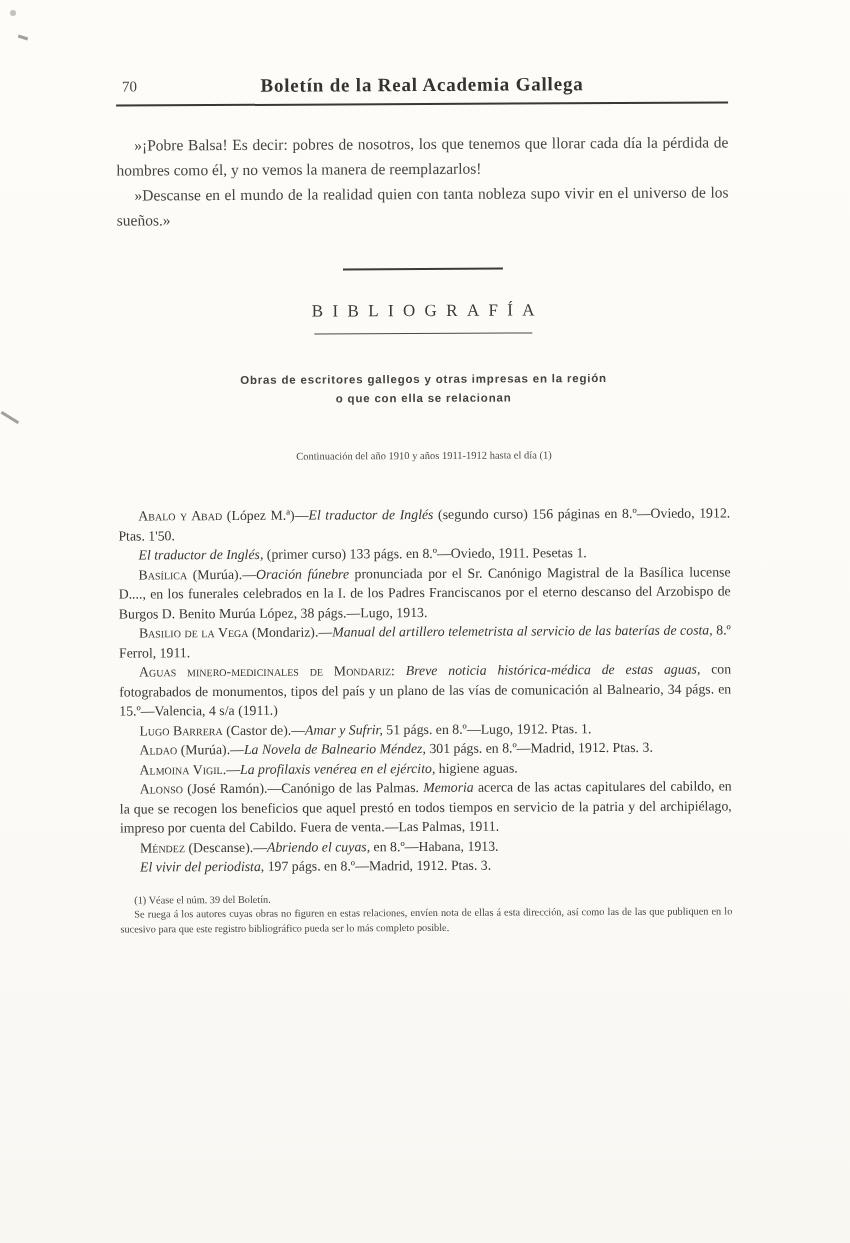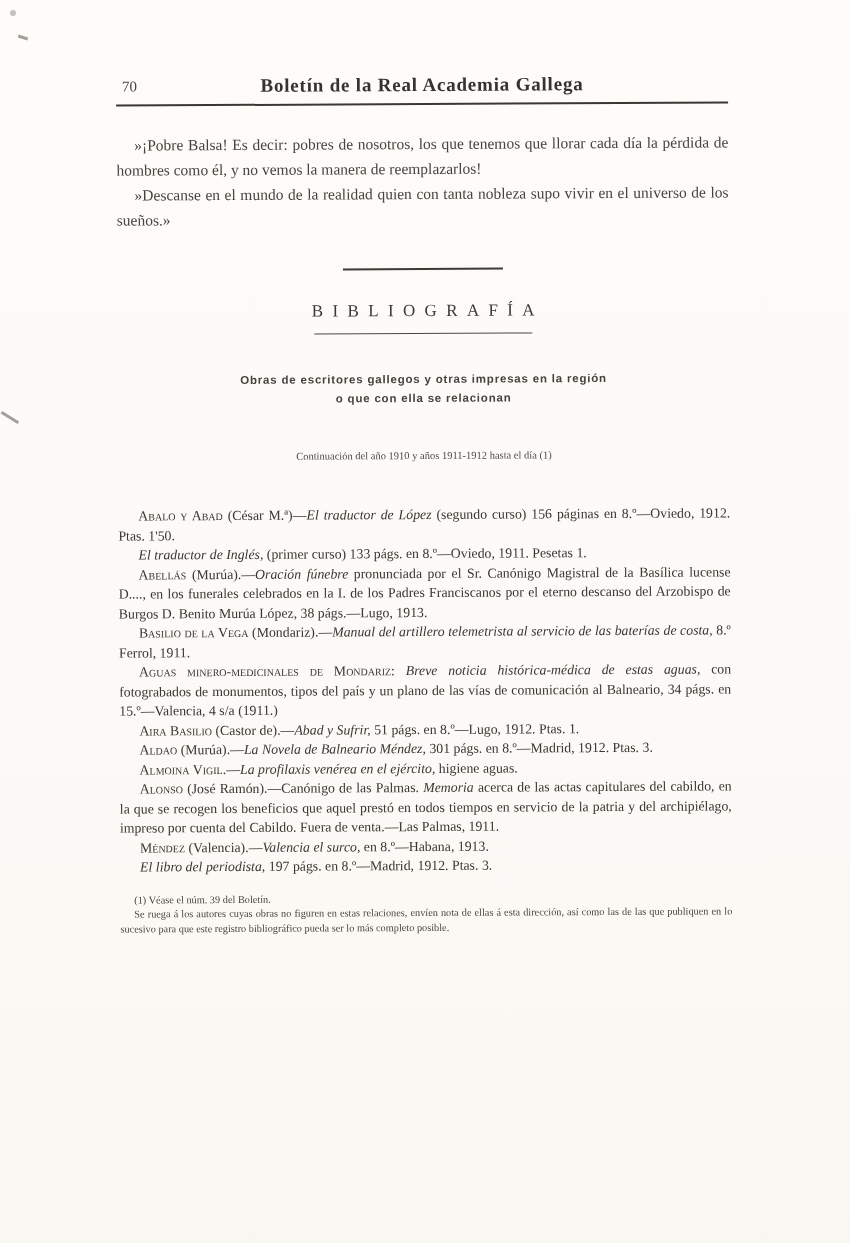--- a/index.html
+++ b/index.html
@@ -94,31 +94,31 @@
     <div class="title-rule"></div>
 
     <div class="subtitle">
       <div>Obras de escritores gallegos y otras impresas en la región</div>
       <div>o que con ella se relacionan</div>
     </div>
 
     <p class="continuation">Continuación del año 1910 y años 1911-1912 hasta el día (1)</p>
 
     <section class="entries">
-        <p class="entry"><span class="sc">Abalo y Abad</span><span class="rm"> (César M.ª)—</span><span class="it">El traductor de López</span><span class="rm"> (segundo curso) 156 páginas en 8.º—Oviedo, 1912. Ptas. 1'50.</span></p>
+        <p class="entry"><span class="sc">Abalo y Abad</span><span class="rm"> (López M.ª)—</span><span class="it">El traductor de Inglés</span><span class="rm"> (segundo curso) 156 páginas en 8.º—Oviedo, 1912. Ptas. 1'50.</span></p>
         <p class="entry"><span class="it">El traductor de Inglés,</span><span class="rm"> (primer curso) 133 págs. en 8.º—Oviedo, 1911. Pesetas 1.</span></p>
-        <p class="entry"><span class="sc">Abellás</span><span class="rm"> (Murúa).—</span><span class="it">Oración fúnebre</span><span class="rm"> pronunciada por el Sr. Canónigo Magistral de la Basílica lucense D...., en los funerales celebrados en la I. de los Padres Franciscanos por el eterno descanso del Arzobispo de Burgos D. Benito Murúa López, 38 págs.—Lugo, 1913.</span></p>
+        <p class="entry"><span class="sc">Basílica</span><span class="rm"> (Murúa).—</span><span class="it">Oración fúnebre</span><span class="rm"> pronunciada por el Sr. Canónigo Magistral de la Basílica lucense D...., en los funerales celebrados en la I. de los Padres Franciscanos por el eterno descanso del Arzobispo de Burgos D. Benito Murúa López, 38 págs.—Lugo, 1913.</span></p>
         <p class="entry"><span class="sc">Basilio de la Vega</span><span class="rm"> (Mondariz).—</span><span class="it">Manual del artillero telemetrista al servicio de las baterías de costa,</span><span class="rm"> 8.º Ferrol, 1911.</span></p>
         <p class="entry"><span class="sc">Aguas minero-medicinales de Mondariz:</span><span class="rm"> </span><span class="it">Breve noticia histórica-médica de estas aguas,</span><span class="rm"> con fotograbados de monumentos, tipos del país y un plano de las vías de comunicación al Balneario, 34 págs. en 15.º—Valencia, 4 s/a (1911.)</span></p>
-        <p class="entry"><span class="sc">Aira Basilio</span><span class="rm"> (Castor de).—</span><span class="it">Abad y Sufrir,</span><span class="rm"> 51 págs. en 8.º—Lugo, 1912. Ptas. 1.</span></p>
+        <p class="entry"><span class="sc">Lugo Barrera</span><span class="rm"> (Castor de).—</span><span class="it">Amar y Sufrir,</span><span class="rm"> 51 págs. en 8.º—Lugo, 1912. Ptas. 1.</span></p>
         <p class="entry"><span class="sc">Aldao</span><span class="rm"> (Murúa).—</span><span class="it">La Novela de Balneario Méndez,</span><span class="rm"> 301 págs. en 8.º—Madrid, 1912. Ptas. 3.</span></p>
         <p class="entry"><span class="sc">Almoina Vigil</span><span class="rm">.—</span><span class="it">La profilaxis venérea en el ejército,</span><span class="rm"> higiene aguas.</span></p>
         <p class="entry"><span class="sc">Alonso</span><span class="rm"> (José Ramón).—Canónigo de las Palmas. </span><span class="it">Memoria</span><span class="rm"> acerca de las actas capitulares del cabildo, en la que se recogen los beneficios que aquel prestó en todos tiempos en servicio de la patria y del archipiélago, impreso por cuenta del Cabildo. Fuera de venta.—Las Palmas, 1911.</span></p>
-        <p class="entry"><span class="sc">Méndez</span><span class="rm"> (Valencia).—</span><span class="it">Valencia el surco,</span><span class="rm"> en 8.º—Habana, 1913.</span></p>
-        <p class="entry"><span class="it">El libro del periodista,</span><span class="rm"> 197 págs. en 8.º—Madrid, 1912. Ptas. 3.</span></p>
+        <p class="entry"><span class="sc">Méndez</span><span class="rm"> (Descanse).—</span><span class="it">Abriendo el cuyas,</span><span class="rm"> en 8.º—Habana, 1913.</span></p>
+        <p class="entry"><span class="it">El vivir del periodista,</span><span class="rm"> 197 págs. en 8.º—Madrid, 1912. Ptas. 3.</span></p>
       </section>
 
     <footer class="footnotes">
       <p class="fn">(1) Véase el núm. 39 del Boletín.</p>
       <p class="fn">Se ruega á los autores cuyas obras no figuren en estas relaciones, envíen nota de ellas á esta dirección, así como las de las que publiquen en lo sucesivo para que este registro bibliográfico pueda ser lo más completo posible.</p>
     </footer>
 
   </div>
 </div>
 

